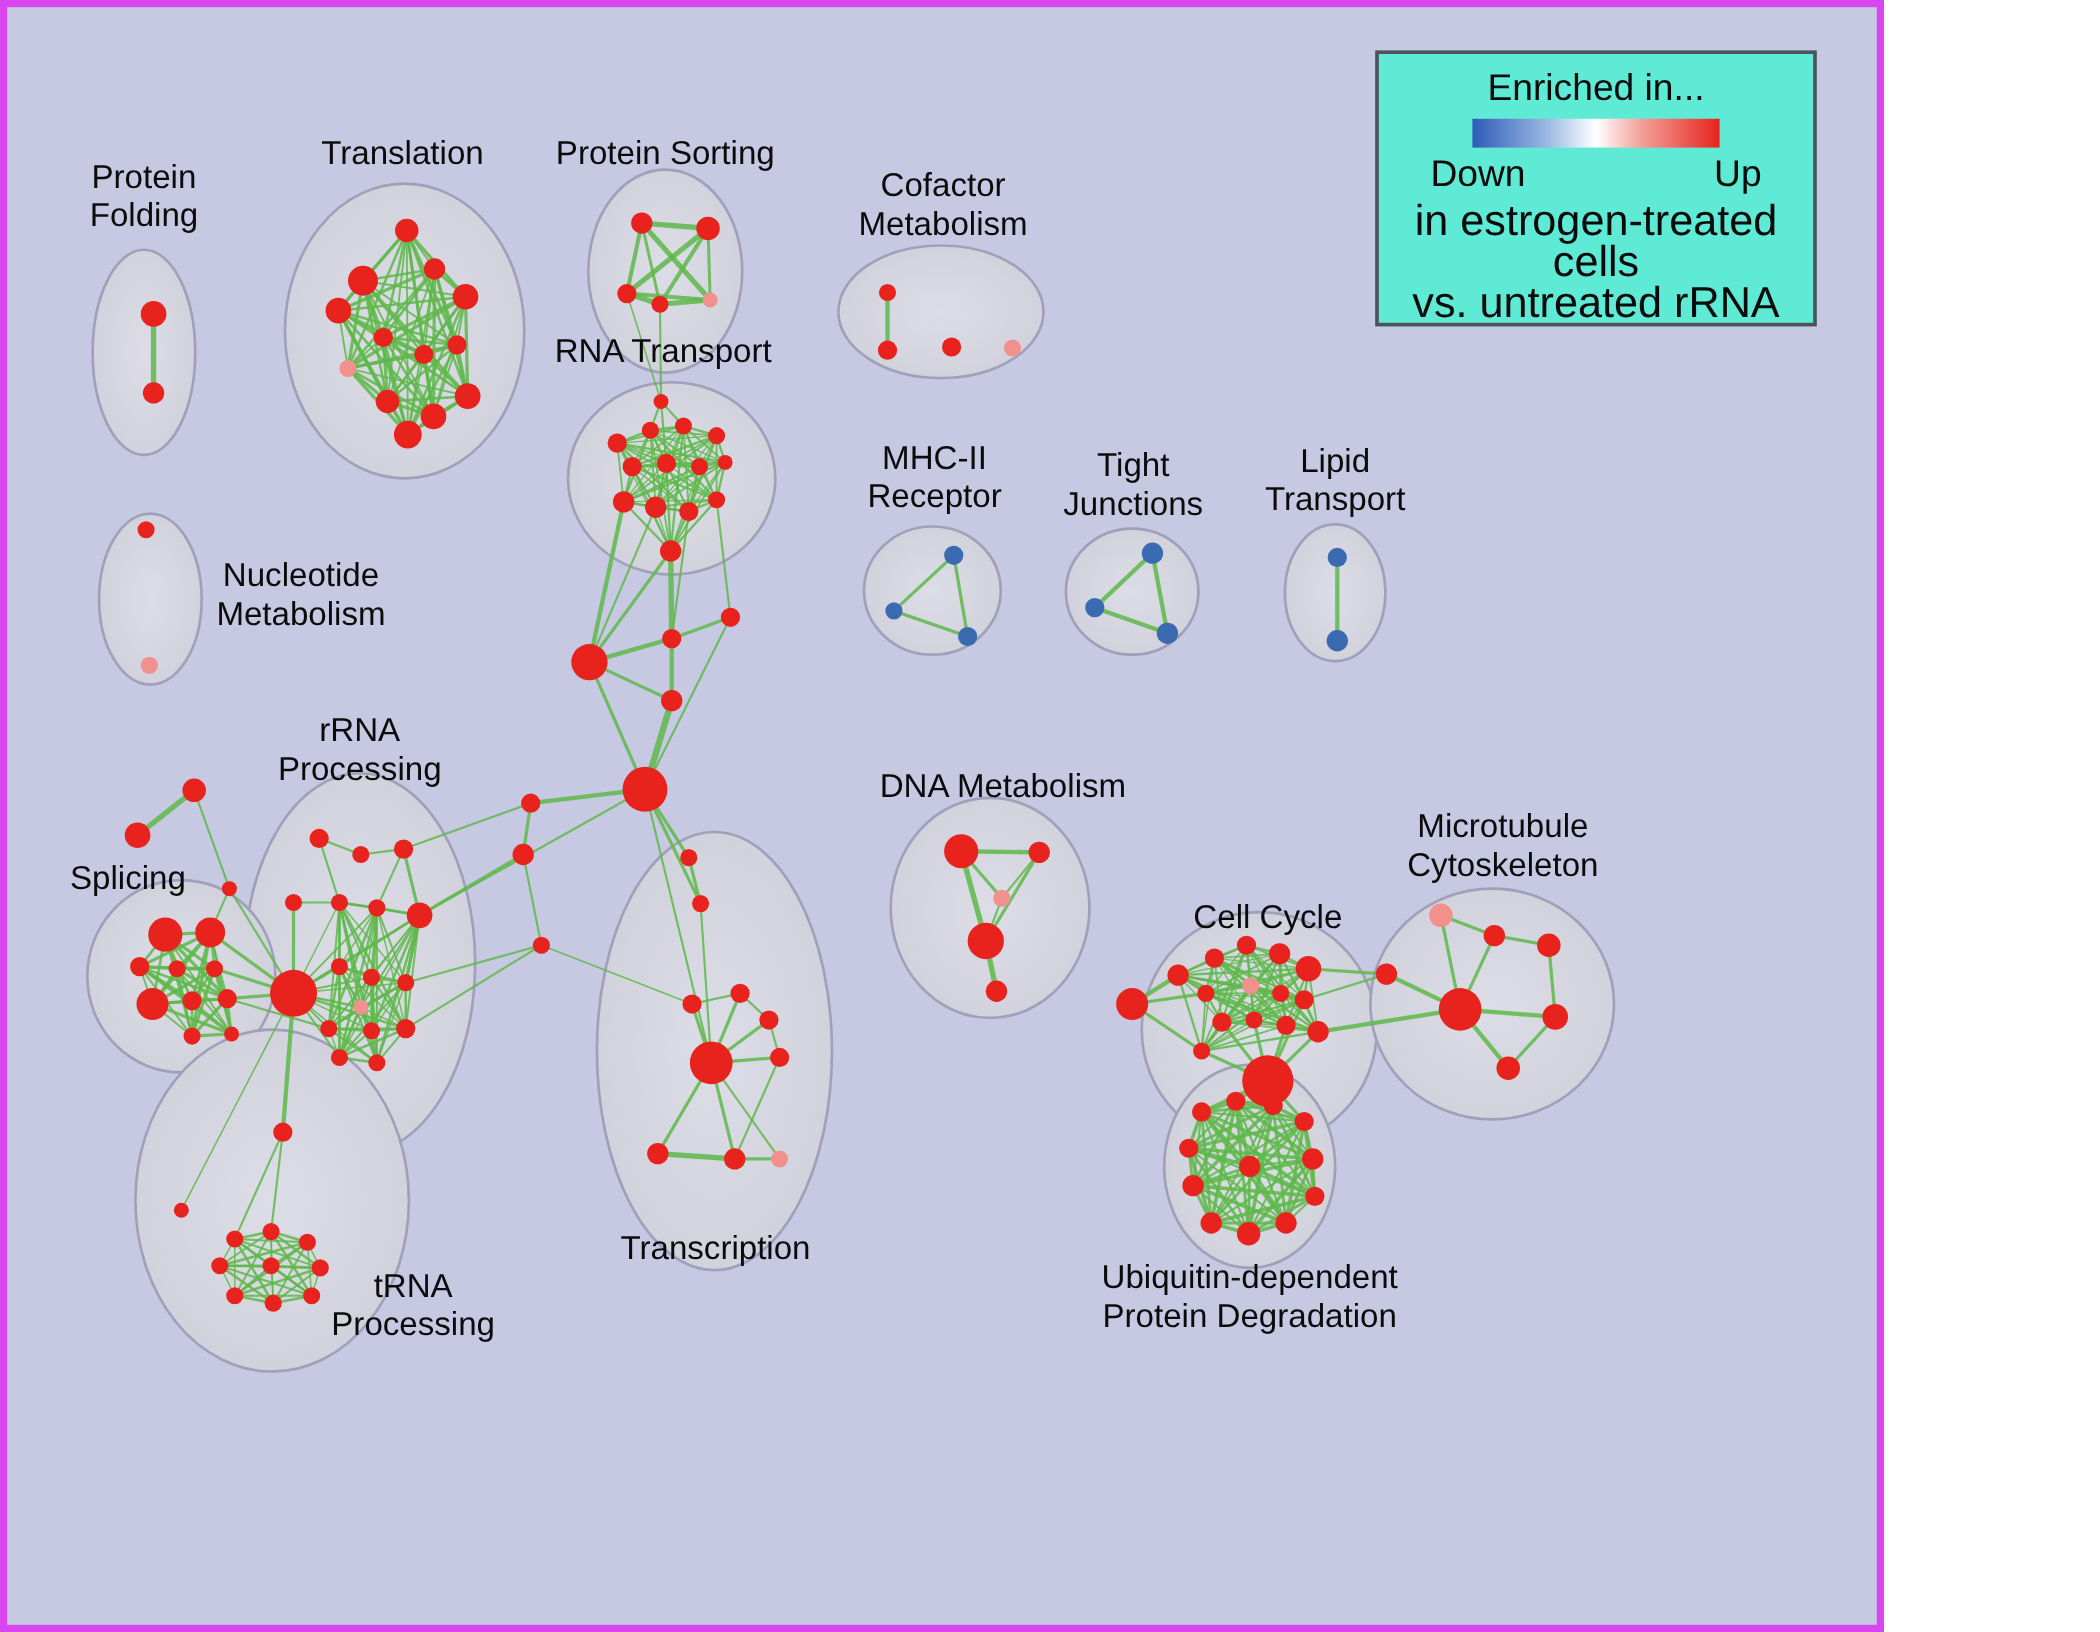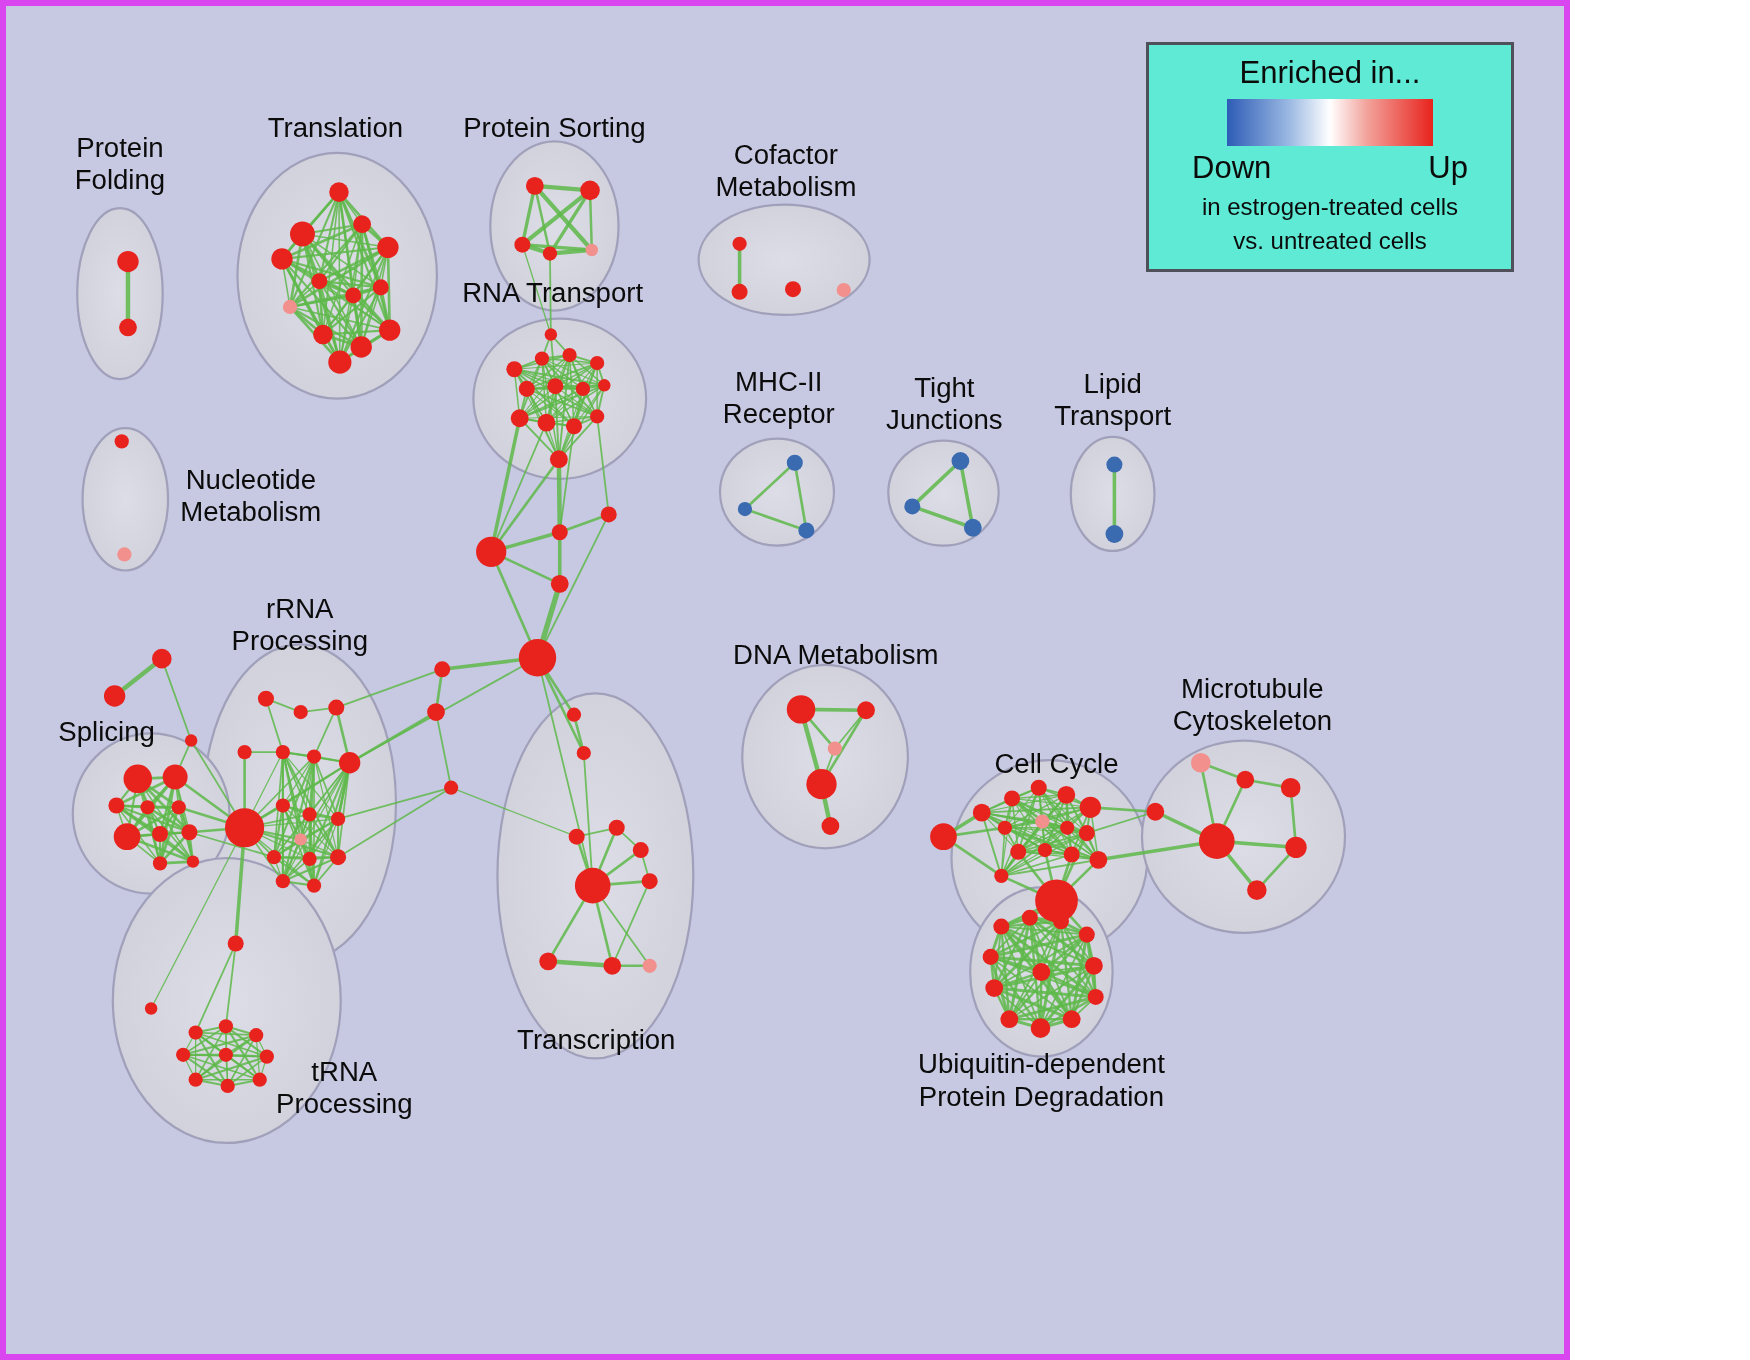--- a/index.html
+++ b/index.html
@@ -21,21 +21,21 @@
     background:#5eead4;
     display:flex;flex-direction:column;align-items:center;
     color:#0b0b0b;
   }
   .legend-title{font-size:31px;margin-top:10px;}
   .legend-gradient{width:206px;height:47px;margin-top:8px;}
   .legend-scale-labels{
     width:276px;display:flex;justify-content:space-between;
     font-size:31px;margin-top:4px;text-align:right;
   }
-  .legend-caption{font-size:24px;line-height:34px;text-align:center;margin-top:4px;}
+  .legend-caption{font-size:36px;line-height:34px;text-align:center;margin-top:4px;}
 </style>
 </head>
 <body>
 
 <div class="figure">
   <svg id="graph" viewBox="0 0 1750 1360" role="img">
       <defs>
         <radialGradient id="clusterFill">
           <stop offset="0%" stop-color="#dddde7"></stop>
           <stop offset="100%" stop-color="#d2d2dd"></stop>
@@ -824,16 +824,16 @@
 
   <div class="legend">
     <div class="legend-title">Enriched in...</div>
     <div class="legend-gradient" style="background: linear-gradient(90deg, rgb(46, 92, 182) 0%, rgb(154, 184, 226) 30%, rgb(255, 255, 255) 50%, rgb(242, 162, 155) 68%, rgb(232, 35, 29) 100%);"></div>
     <div class="legend-scale-labels">
       <span>Down</span>
       <span>Up</span>
     </div>
     <div class="legend-caption">
       <div>in estrogen-treated cells</div>
-      <div>vs. untreated cells</div>
+      <div>vs. untreated rRNA</div>
     </div>
   </div>
 </div>
 
 </body></html>

